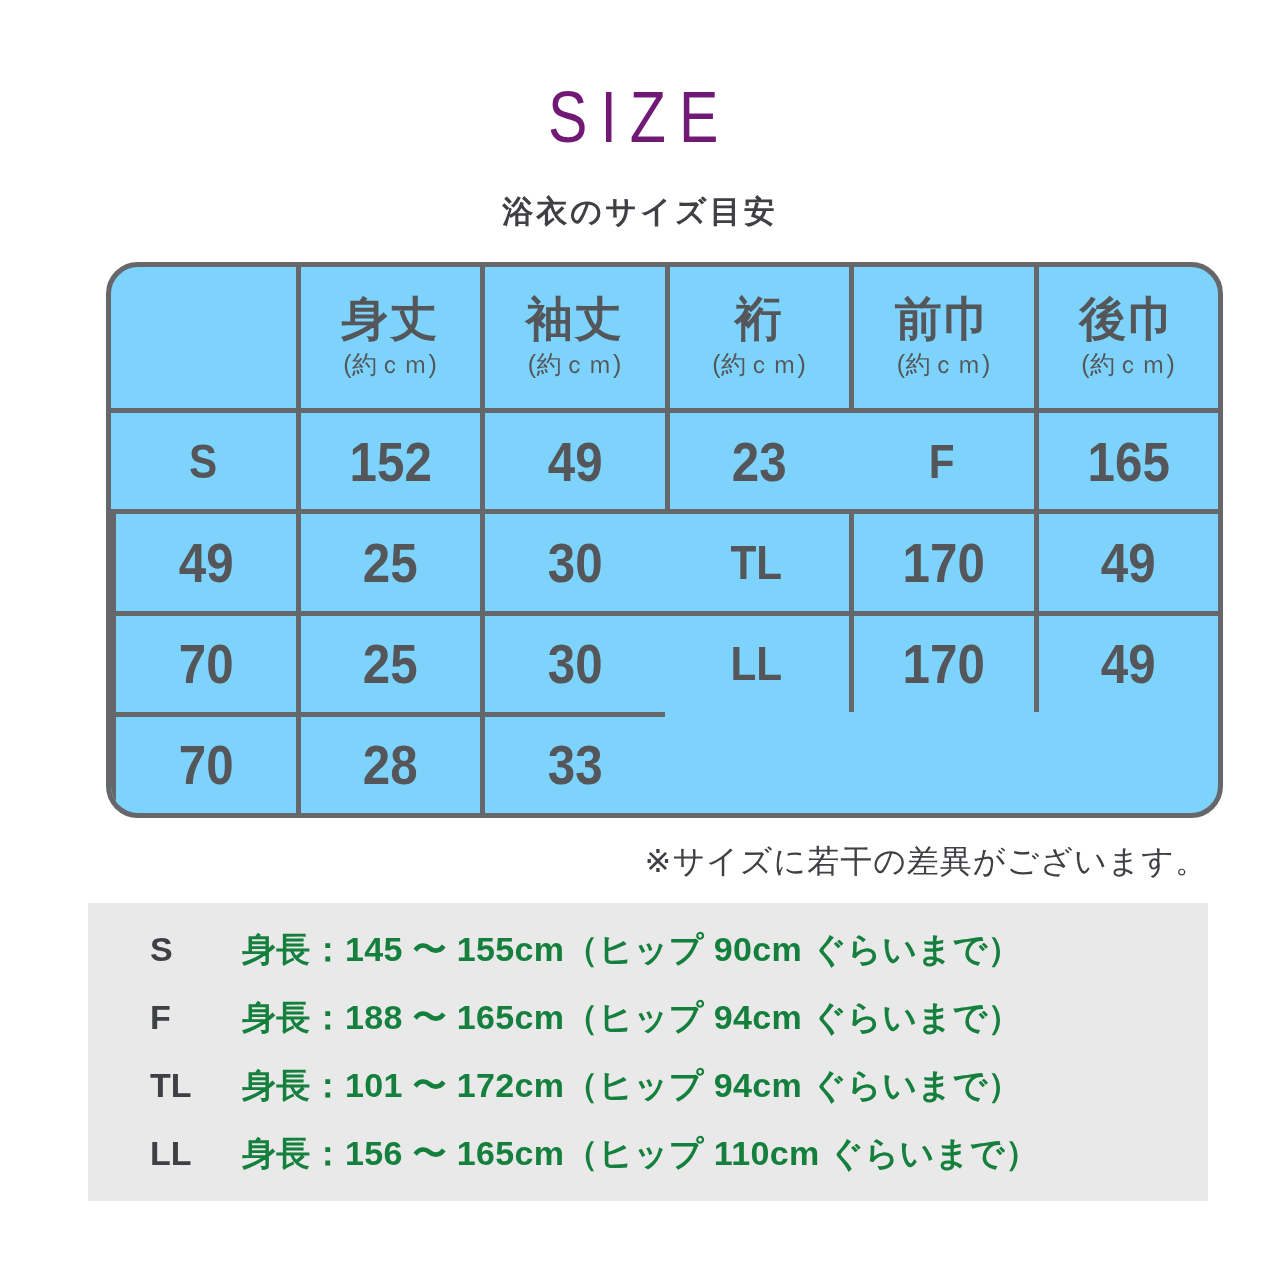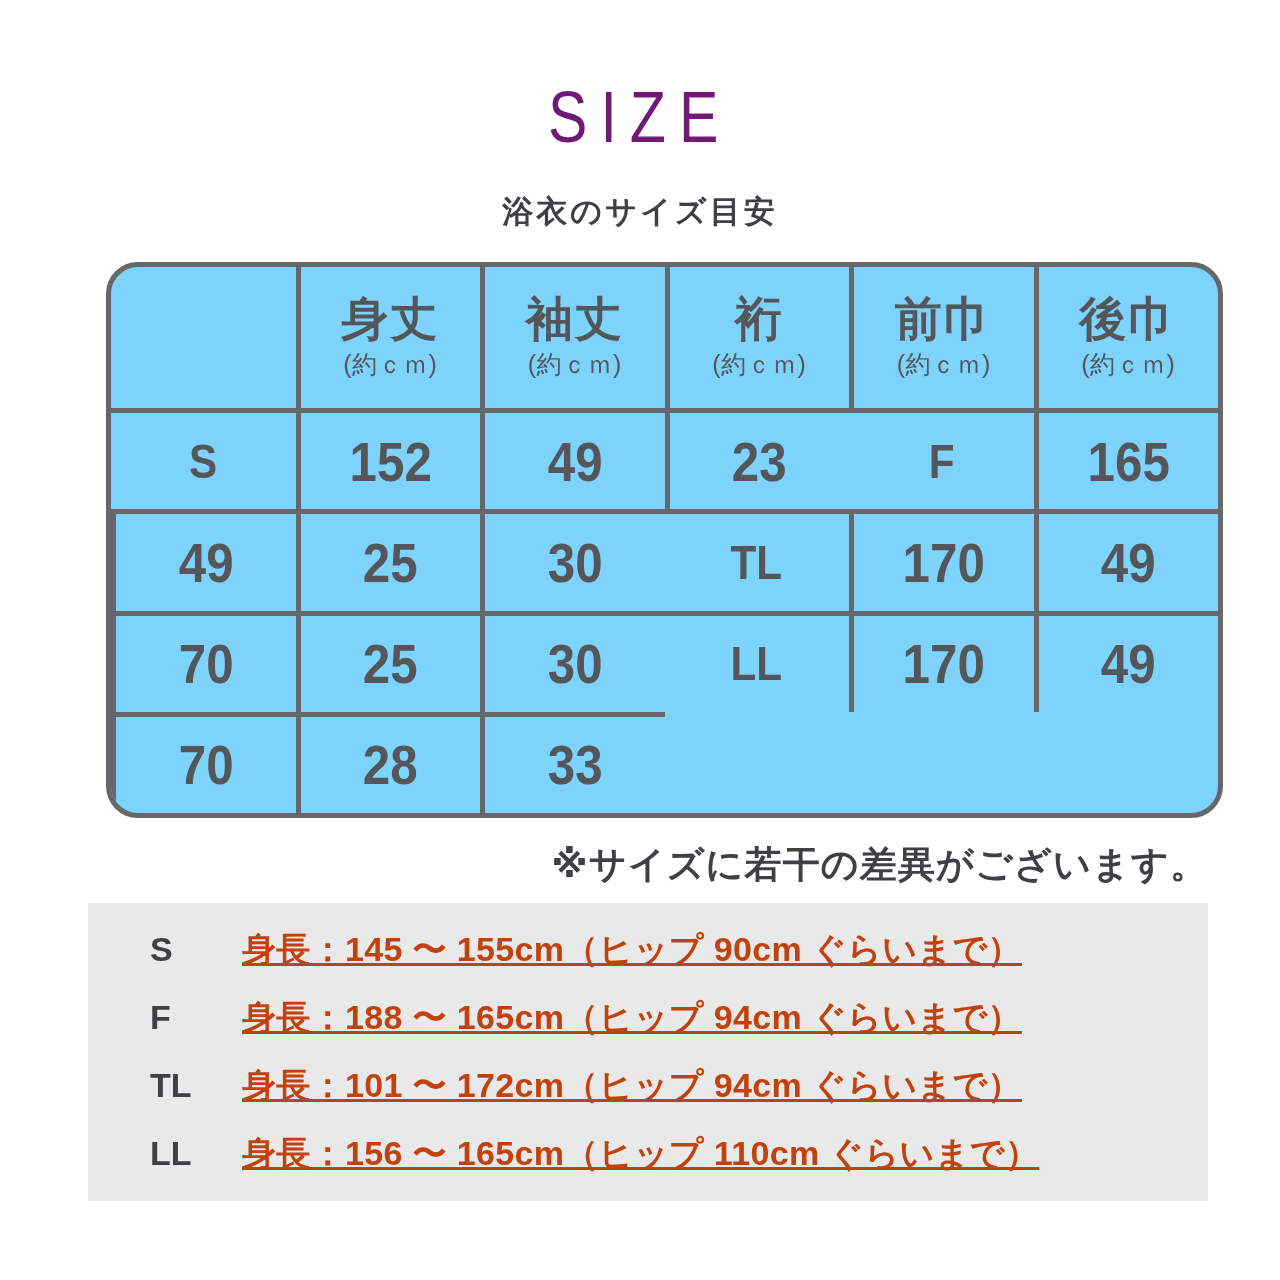--- a/index.html
+++ b/index.html
@@ -97,22 +97,22 @@
     display: inline-block;
     transform: scaleX(0.88);
     transform-origin: center;
     white-space: nowrap;
   }
   
   .size-note {
     position: absolute;
     top: 840px;
     right: 72px;
-    font-size: 37px;
-    font-weight: bold;
+    font-size: 32px;
+    font-weight: normal;
     color: #3e4043;
     letter-spacing: 0.03em;
   }
   
   .height-panel {
     position: absolute;
     left: 88px;
     top: 903px;
     width: 1120px;
     height: 298px;
@@ -131,24 +131,23 @@
   .guide-size {
     width: 92px;
     font-size: 34px;
     font-weight: bold;
     color: #3e4043;
     flex: none;
   }
   .guide-text {
     font-size: 34px;
     font-weight: bold;
-    color: #c2410c;
+    color: #15803d;
     letter-spacing: 0.01em;
     white-space: nowrap;
-    text-decoration: underline;
   }
 </style>
 </head>
 <body>
 
 <div class="canvas">
 
   <div class="size-title">
     <span class="squeeze">SIZE</span>
   </div>

